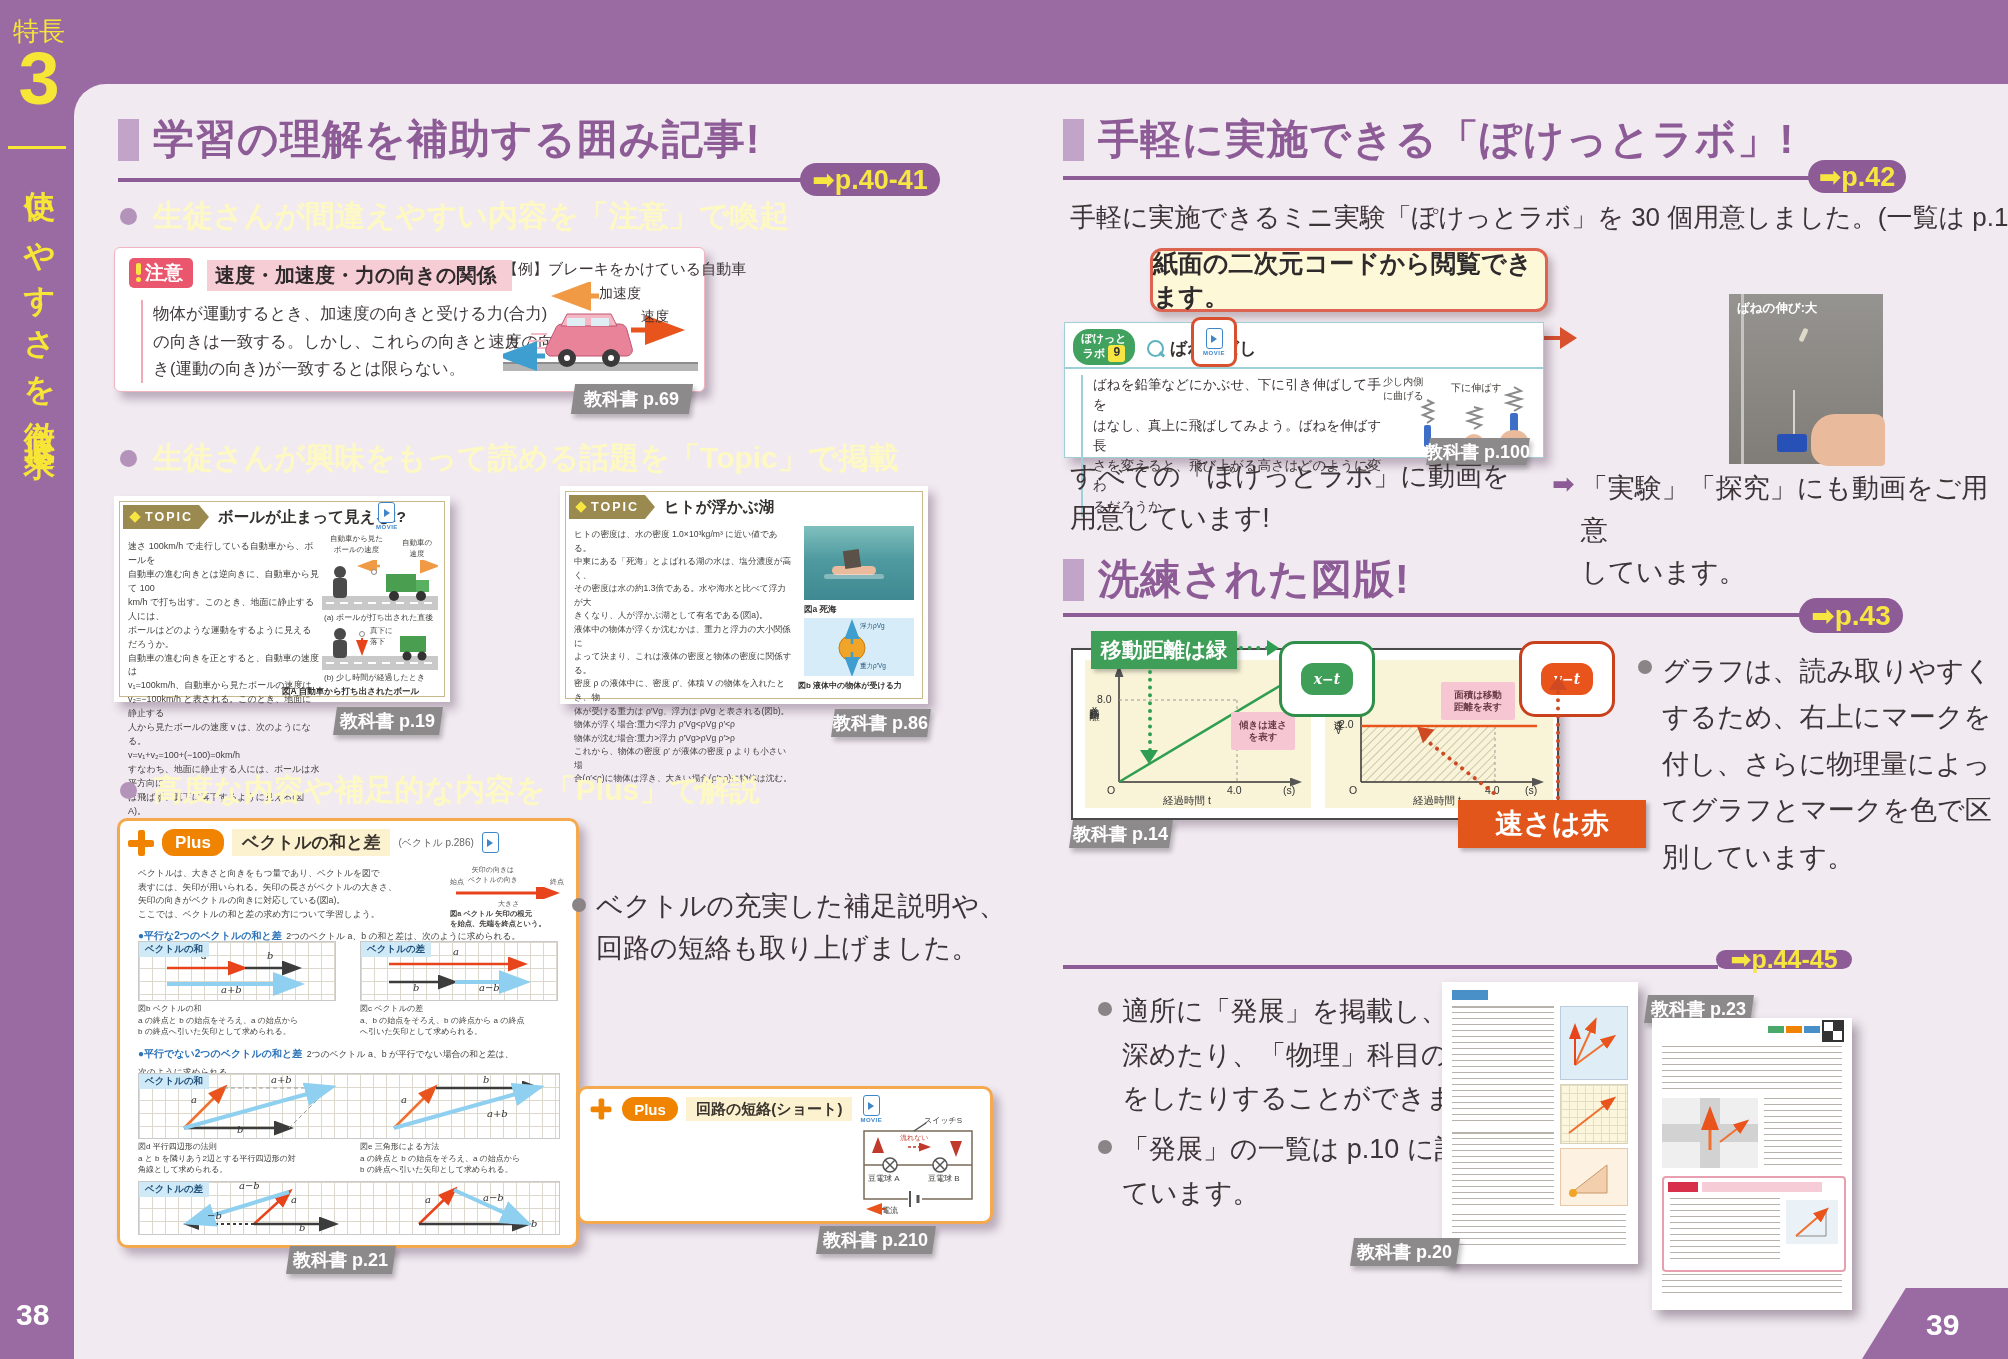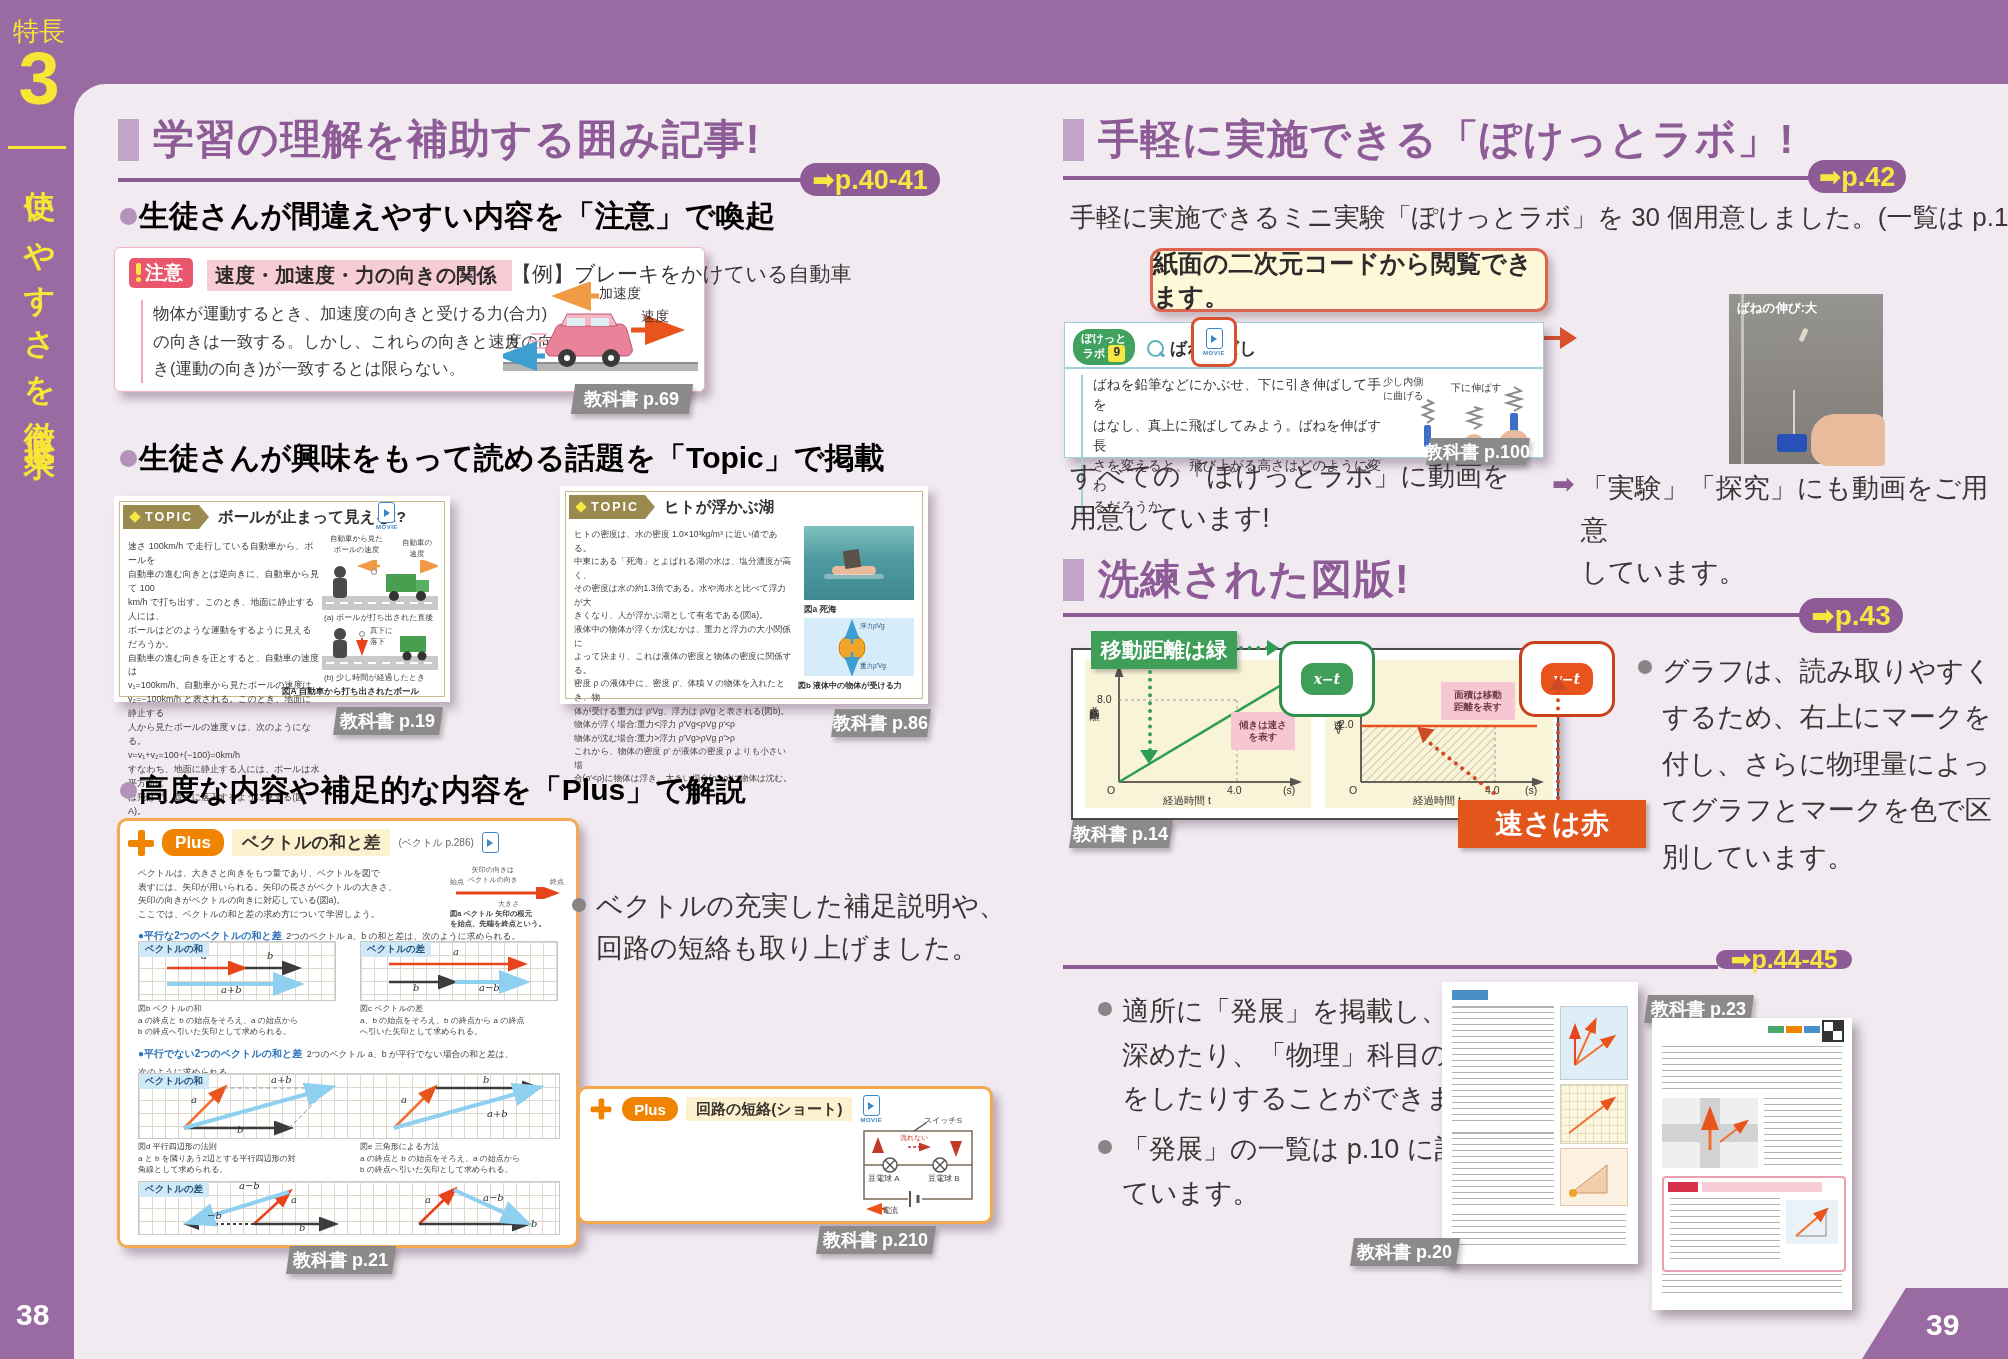--- a/index.html
+++ b/index.html
@@ -6,21 +6,21 @@
   .page{position:relative;width:2008px;height:1359px;background:#9a6ba2;overflow:hidden;
         font-family:"Liberation Sans","DejaVu Sans",sans-serif;color:#3c3436}
   .abs{position:absolute}
   .panel{position:absolute;left:74px;top:84px;width:1934px;height:1275px;background:#f1eaf1;border-top-left-radius:32px}
   .ylw{color:#f7e636}
   .pageno{color:#fff;font-size:30px;font-weight:bold}
   .h1{display:flex;align-items:center;gap:14px;color:#8d5c96;font-weight:bold;font-size:41px;letter-spacing:1px;white-space:nowrap}
   .h1 .sq{width:21px;height:42px;background:#c3a4c9;flex:none}
   .rule{height:4px;background:#8d5c96}
   .pill{background:#8d5c96;color:#f7e642;font-weight:bold;display:flex;align-items:center;justify-content:center;border-radius:18px;white-space:nowrap}
-  .sub{display:flex;align-items:center;gap:2px;color:#000000;font-weight:bold;font-size:30px;white-space:nowrap}
+  .sub{display:flex;align-items:center;gap:16px;color:#fef9c3;font-weight:bold;font-size:30px;white-space:nowrap}
   .sub .dot{width:17px;height:17px;border-radius:50%;background:#b493bb;flex:none}
   .card{background:#fff;box-shadow:6px 7px 9px rgba(70,40,70,.32)}
   .kyo{background:#8d8a8c;color:#fff;font-size:18px;font-weight:bold;display:flex;align-items:center;justify-content:center;
        transform:skewX(-8deg);box-shadow:3px 4px 5px rgba(0,0,0,.25);white-space:nowrap}
   .kyo span{transform:skewX(8deg)}
   .pre{white-space:pre-line}
   .ribbon{background:#9b8a50;color:#fff;font-weight:bold;font-size:12.5px;letter-spacing:2px;display:flex;align-items:center;gap:6px;
           padding:0 16px 0 8px;clip-path:polygon(0 0,calc(100% - 10px) 0,100% 50%,calc(100% - 10px) 100%,0 100%);height:24px}
   .diamond{width:8px;height:8px;background:#f7e642;transform:rotate(45deg);flex:none}
   .movie{display:flex;flex-direction:column;align-items:center;gap:1px}
@@ -132,21 +132,21 @@
       <span class="excl">
           <i></i>
           <b></b>
         </span>
       <span style="color:#fff;font-size:19px;font-weight:bold">注意</span>
     </div>
     <div class="abs" style="left:92px;top:12px;background:#f7cdd5;padding:2px 16px 2px 8px;font-size:20px;font-weight:bold;color:#2f2a2c;white-space:nowrap">速度・加速度・力の向きの関係</div>
     <div class="abs pre" style="left:26px;top:52px;font-size:16.5px;line-height:1.67;color:#403a3c;border-left:2px solid #f0a9b5;padding-left:10px">物体が運動するとき、加速度の向きと受ける力(合力)
 の向きは一致する。しかし、これらの向きと速度の向
 き(運動の向き)が一致するとは限らない。</div>
-    <div class="abs" style="left:396px;top:12px;font-size:21px;color:#3c3436;white-space:nowrap">【例】ブレーキをかけている自動車</div>
+    <div class="abs" style="left:388px;top:12px;font-size:15px;color:#3c3436;white-space:nowrap">【例】ブレーキをかけている自動車</div>
     <div class="abs" style="left:388px;top:34px;width:195px;height:102px">
       <svg width="195" height="102">
         <rect x="0" y="80" width="195" height="9" fill="#b5b5b5"></rect>
           <rect x="0" y="80" width="195" height="2" fill="#8d8d8d"></rect>
         <line x1="28" y1="52" x2="44" y2="52" stroke="#f3b8c4" stroke-width="2"></line>
           <line x1="25" y1="59" x2="43" y2="59" stroke="#f3b8c4" stroke-width="2"></line>
           <line x1="28" y1="66" x2="44" y2="66" stroke="#f3b8c4" stroke-width="2"></line>
         <path d="M47,74 h76 a6,6 0 0 0 6,-8 l-5,-18 a8,8 0 0 0 -8,-6 h-56 a8,8 0 0 0 -8,6 l-9,18 a6,6 0 0 0 4,8 z" fill="#e8839a" stroke="#c05570" stroke-width="1"></path>
         <path d="M58,44 l6,-12 h44 l6,12 z" fill="#f3b8c4" stroke="#c05570" stroke-width="1"></path>
         <rect x="64" y="36" width="18" height="8" fill="#dfeef5"></rect>

